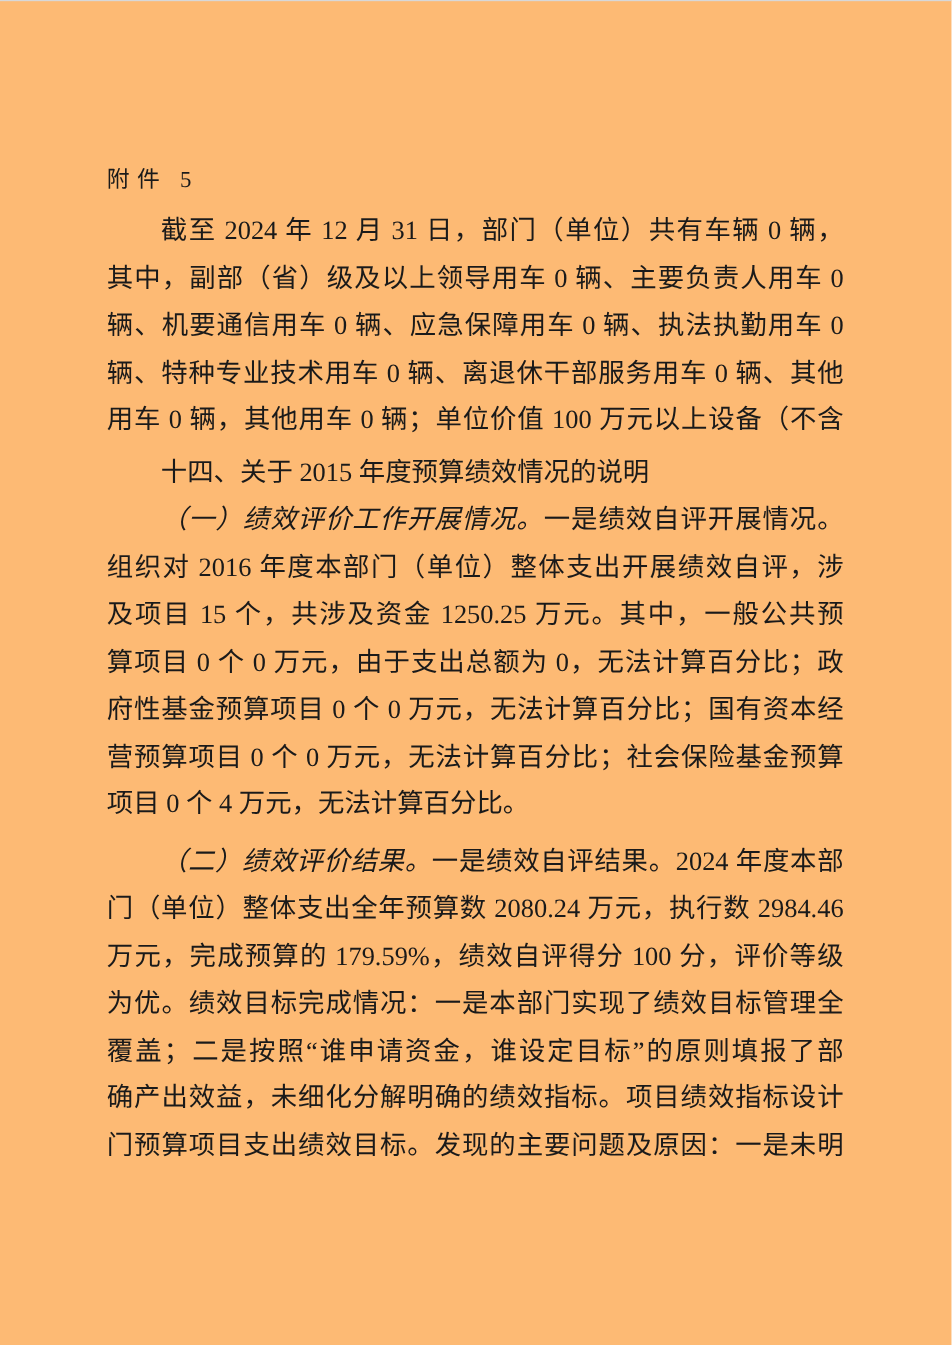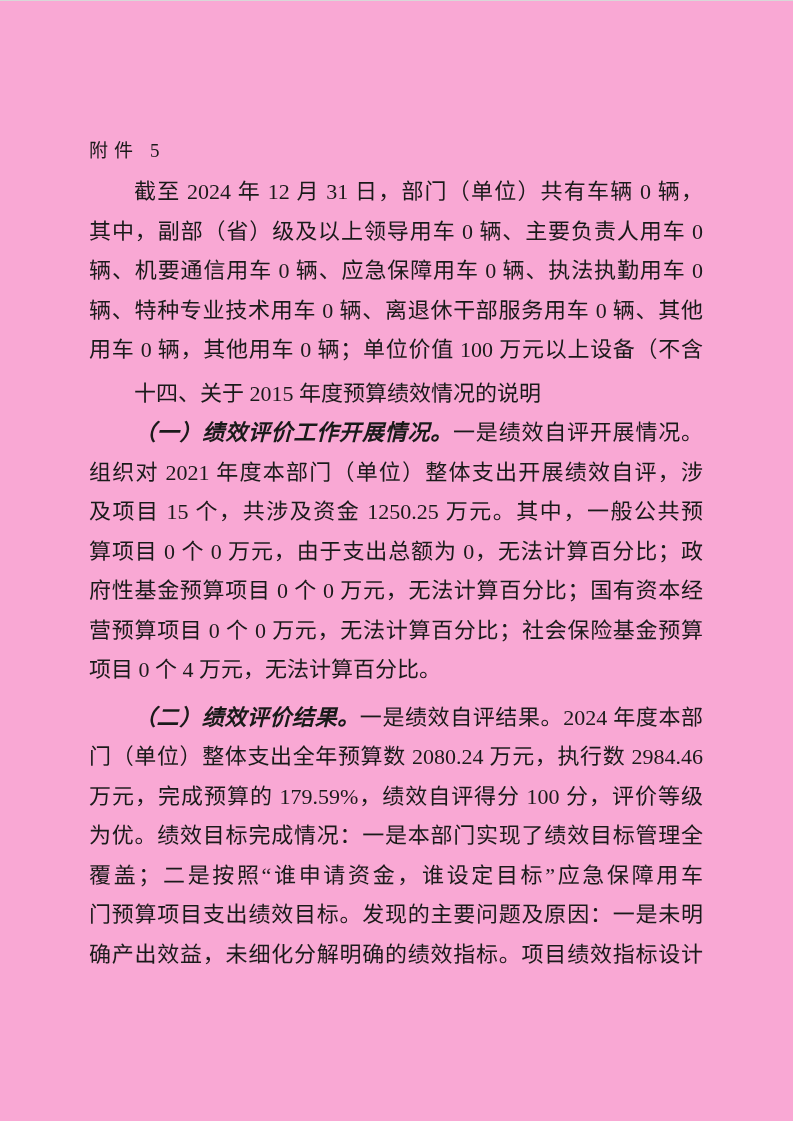--- a/index.html
+++ b/index.html
@@ -1,21 +1,21 @@
 <!DOCTYPE html>
 <html lang="zh-CN"><head>
 <meta charset="utf-8">
 <style>
   * { margin: 0; padding: 0; box-sizing: border-box; }
   html, body { background: #ffffff; }
   .page {
     position: relative;
     width: 793px;
     height: 1121px;
-    background: #f9a8d4;
+    background: #fdba74;
     border-top: 1px solid #d8d8d8;
     overflow: hidden;
     font-family: "Liberation Serif", serif;
     color: #1a1a1a;
   }
   .content {
     position: absolute;
     left: 89px;
     top: 128px;
     width: 614px;
@@ -38,21 +38,21 @@
   .attach-line {
     height: 43px;
     line-height: 43px;
     font-size: 19px;
     letter-spacing: 0.32em;
   }
   .para-sec { margin-top: 0; }
   .sec-heading-block { margin-top: 4px; }
   .sec-two-block { margin-top: 8px; }
   .kai {
-    font-weight: bold;
+    font-weight: normal;
     font-style: italic;
     font-family: "Liberation Serif", serif;
   }
   .hei {
     font-weight: normal;
     font-style: normal;
     font-family: "Liberation Sans", sans-serif;
   }
   .page-number {
     position: absolute;
@@ -80,33 +80,33 @@
       <div class="line fill">辆、特种专业技术用车 0 辆、离退休干部服务用车 0 辆、其他</div>
       <div class="line fill">用车 0 辆，其他用车 0 辆；单位价值 100 万元以上设备（不含</div>
     </div>
 
     <div class="sec-heading-block">
       <div class="line indent">十四、关于 2015 年度预算绩效情况的说明</div>
     </div>
 
     <div class="para-sec">
       <div class="line fill indent"><span class="kai">（一）绩效评价工作开展情况。</span><span class="hei">一是绩效自评开展情况。</span></div>
-      <div class="line fill">组织对 2021 年度本部门（单位）整体支出开展绩效自评，涉</div>
+      <div class="line fill">组织对 2016 年度本部门（单位）整体支出开展绩效自评，涉</div>
       <div class="line fill">及项目 15 个，共涉及资金 1250.25 万元。其中，一般公共预</div>
       <div class="line fill">算项目 0 个 0 万元，由于支出总额为 0，无法计算百分比；政</div>
       <div class="line fill">府性基金预算项目 0 个 0 万元，无法计算百分比；国有资本经</div>
       <div class="line fill">营预算项目 0 个 0 万元，无法计算百分比；社会保险基金预算</div>
       <div class="line">项目 0 个 4 万元，无法计算百分比。</div>
     </div>
 
     <div class="para-sec sec-two-block">
       <div class="line fill indent"><span class="kai">（二）绩效评价结果。</span><span class="hei">一是绩效自评结果。</span><span>2024 年度本部</span></div>
       <div class="line fill">门（单位）整体支出全年预算数 2080.24 万元，执行数 2984.46</div>
       <div class="line fill">万元，完成预算的 179.59%，绩效自评得分 100 分，评价等级</div>
       <div class="line fill">为优。绩效目标完成情况：一是本部门实现了绩效目标管理全</div>
-      <div class="line fill">覆盖；二是按照“谁申请资金，谁设定目标”应急保障用车</div>
+      <div class="line fill">覆盖；二是按照“谁申请资金，谁设定目标”的原则填报了部</div>
+      <div class="line fill">确产出效益，未细化分解明确的绩效指标。项目绩效指标设计</div>
       <div class="line fill">门预算项目支出绩效目标。发现的主要问题及原因：一是未明</div>
-      <div class="line fill">确产出效益，未细化分解明确的绩效指标。项目绩效指标设计</div>
     </div>
 
   </div>
 
 </div>
 
 </body></html>

